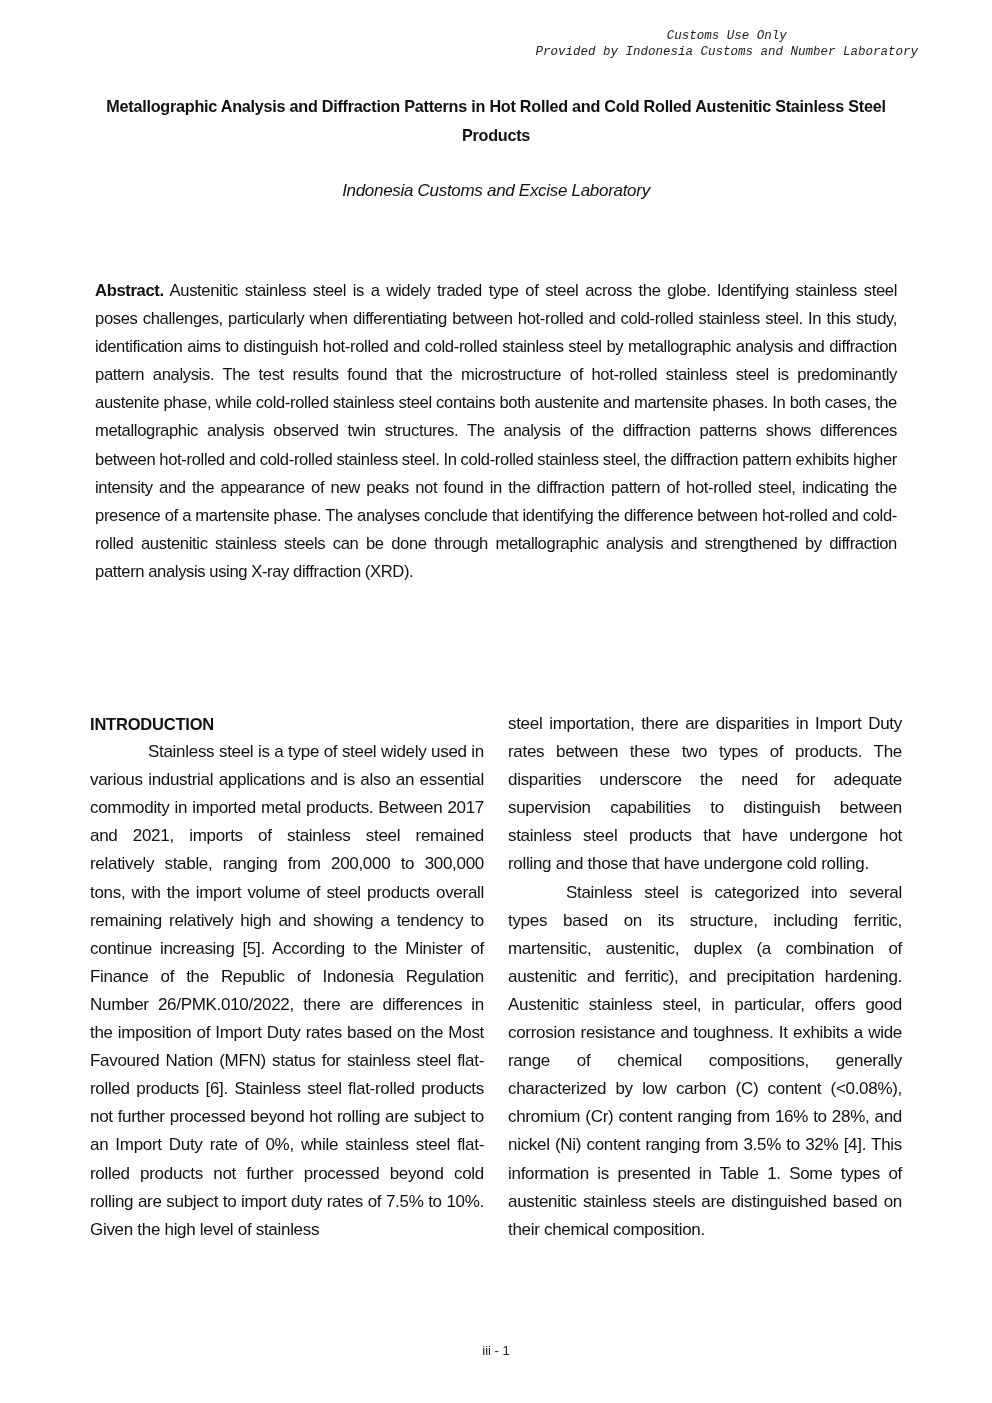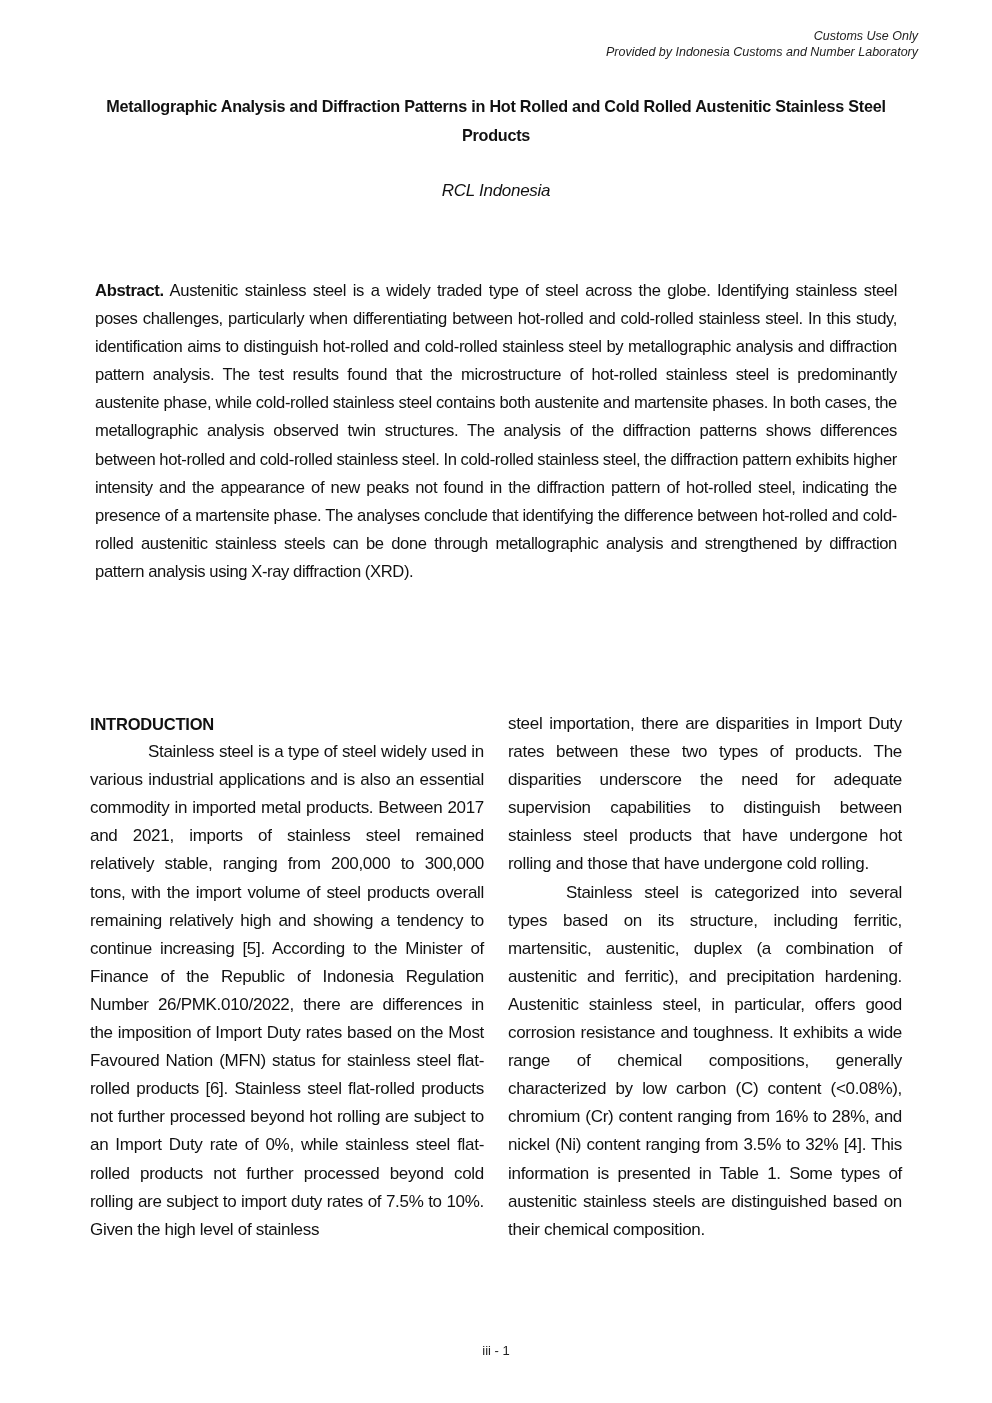--- a/index.html
+++ b/index.html
@@ -1,17 +1,17 @@
 <!DOCTYPE html>
 <html><head>
   <meta charset="utf-8">
   <style>
     html, body { margin: 0; padding: 0; background: #ffffff; }
     body { width: 992px; height: 1403px; position: relative; overflow: hidden; color: #111111; }
-    .hdr { position: absolute; right: 74px; top: 28px; text-align: right; font-family: Liberation Sans, sans-serif; font-style: italic; font-size: 12.5px; line-height: 16px; color: #222; }
+    .hdr { position: absolute; right: 74px; top: 28px; text-align: center; font-family: Liberation Mono, monospace; font-style: italic; font-size: 12.5px; line-height: 16px; color: #222; }
     .title { position: absolute; left: 90px; width: 812px; top: 92px; text-align: center; font-family: "Liberation Sans", sans-serif; font-weight: bold; font-size: 16.2px; line-height: 29px; letter-spacing: -0.25px; }
     .affil { position: absolute; left: 90px; width: 812px; top: 177px; text-align: center; font-family: "Liberation Sans", sans-serif; font-style: italic; font-size: 17px; line-height: 28px; letter-spacing: -0.3px; }
     .abstract { position: absolute; left: 95px; width: 802px; top: 277px; font-family: "Liberation Sans", sans-serif; font-size: 16.6px; line-height: 28.1px; text-align: justify; letter-spacing: -0.35px; word-spacing: -0.3px; }
     .abstract .lead { font-weight: bold; }
     .col { position: absolute; top: 710px; font-family: "Liberation Sans", sans-serif; font-size: 17px; line-height: 28.1px; text-align: justify; letter-spacing: -0.3px; }
     .col.left { left: 90px; width: 394px; }
     .col.right { left: 508px; width: 394px; }
     .col p { margin: 0; }
     .col .indent { text-indent: 58px; }
     .sec-head { text-align: left; font-weight: bold; font-size: 16.5px; letter-spacing: -0.2px; margin: 0; }
@@ -21,21 +21,21 @@
 <body>
 
 <div class="hdr">
   <div>Customs Use Only</div>
   <div>Provided by Indonesia Customs and Number Laboratory</div>
 </div>
 
 <div class="title">Metallographic Analysis and Diffraction Patterns in Hot Rolled and Cold Rolled Austenitic Stainless Steel Products</div>
 
 <div class="affil">
-  <div>RCL Indonesia</div>
+  <div>Indonesia Customs and Excise Laboratory</div>
 </div>
 
 <div class="abstract"><span class="lead">Abstract.</span><span> Austenitic stainless steel is a widely traded type of steel across the globe. Identifying stainless steel poses challenges, particularly when differentiating between hot-rolled and cold-rolled stainless steel. In this study, identification aims to distinguish hot-rolled and cold-rolled stainless steel by metallographic analysis and diffraction pattern analysis. The test results found that the microstructure of hot-rolled stainless steel is predominantly austenite phase, while cold-rolled stainless steel contains both austenite and martensite phases. In both cases, the metallographic analysis observed twin structures. The analysis of the diffraction patterns shows differences between hot-rolled and cold-rolled stainless steel. In cold-rolled stainless steel, the diffraction pattern exhibits higher intensity and the appearance of new peaks not found in the diffraction pattern of hot-rolled steel, indicating the presence of a martensite phase. The analyses conclude that identifying the difference between hot-rolled and cold-rolled austenitic stainless steels can be done through metallographic analysis and strengthened by diffraction pattern analysis using X-ray diffraction (XRD).</span></div>
 
 <div class="col left">
   <p class="sec-head">INTRODUCTION</p>
   <p class="indent">Stainless steel is a type of steel widely used in various industrial applications and is also an essential commodity in imported metal products. Between 2017 and 2021, imports of stainless steel remained relatively stable, ranging from 200,000 to 300,000 tons, with the import volume of steel products overall remaining relatively high and showing a tendency to continue increasing [5]. According to the Minister of Finance of the Republic of Indonesia Regulation Number 26/PMK.010/2022, there are differences in the imposition of Import Duty rates based on the Most Favoured Nation (MFN) status for stainless steel flat-rolled products [6]. Stainless steel flat-rolled products not further processed beyond hot rolling are subject to an Import Duty rate of 0%, while stainless steel flat-rolled products not further processed beyond cold rolling are subject to import duty rates of 7.5% to 10%. Given the high level of stainless</p>
 </div>
 
 <div class="col right">

